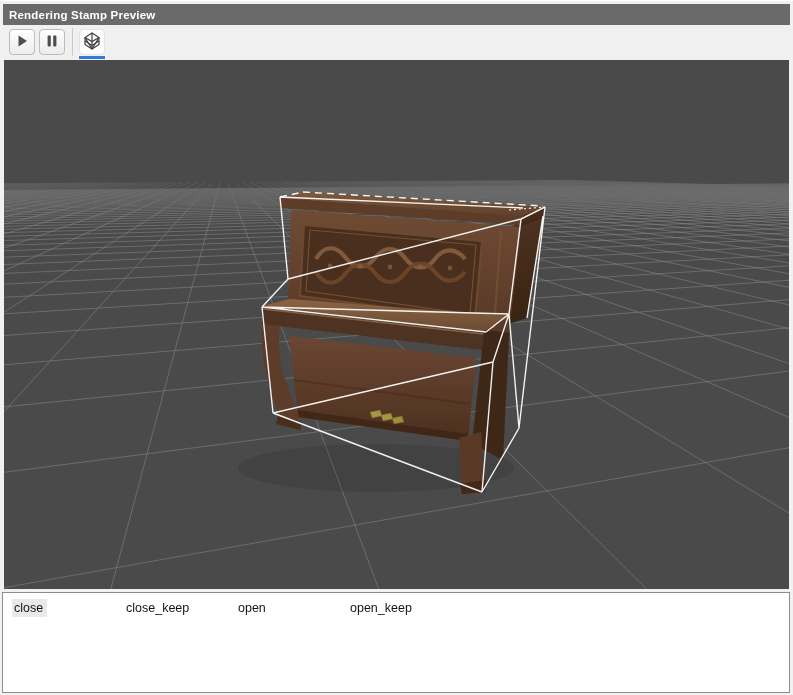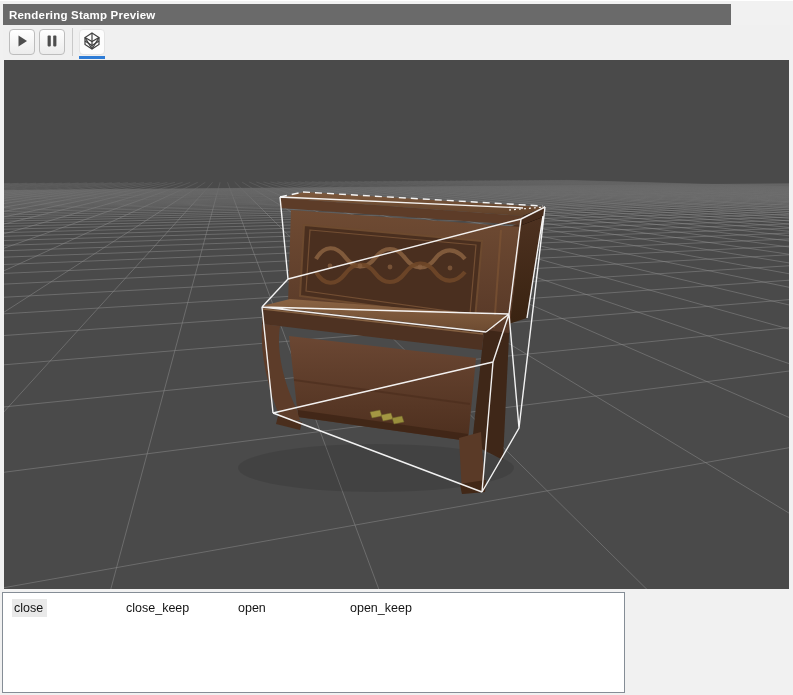--- a/index.html
+++ b/index.html
@@ -6,21 +6,21 @@
   *{box-sizing:border-box;}
   .window{
     position:relative;
     width:793px;height:695px;
     background:var(--frame-bg,#f1f1f1);
     font-family:"Liberation Sans", sans-serif;
     overflow:hidden;
     border-top:1px solid #ffffff;
   }
   .titlebar{
-    position:absolute;left:3px;top:3px;width:728px;height:21px;
+    position:absolute;left:3px;top:3px;width:787px;height:21px;
     background:var(--titlebar-bg,#6a6a6a);
     color:#ffffff;
     display:flex;align-items:center;
     padding-left:6px;
     font-size:11.5px;font-weight:bold;letter-spacing:.2px;
     user-select:none;
   }
   .toolbar{
     position:absolute;left:3px;top:24px;width:787px;height:35px;
     background:var(--toolbar-bg,#f0f0f0);
@@ -46,21 +46,21 @@
     position:absolute;left:0;right:0;top:27px;height:3px;
     background:var(--accent,#2e7cd6);
   }
   .viewport{
     position:absolute;left:4px;top:59px;width:785px;height:529px;
     background:var(--viewport-bg,#4a4a4a);
     overflow:hidden;
   }
   .viewport svg{display:block;}
   .bottom-panel{
-    position:absolute;left:2px;top:591px;width:623px;height:101px;
+    position:absolute;left:2px;top:591px;width:788px;height:101px;
     background:#ffffff;
     border:1px solid var(--panel-border,#858d96);
   }
   .list-row{
     display:flex;
     padding:6px 0 0 9px;
     font-size:12.5px;color:#141414;
   }
   .list-slot{width:112px;}
   .list-item{

